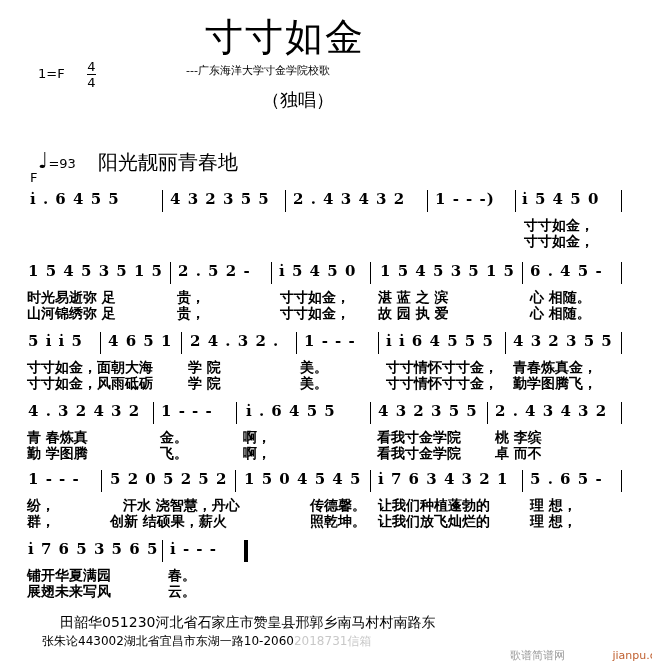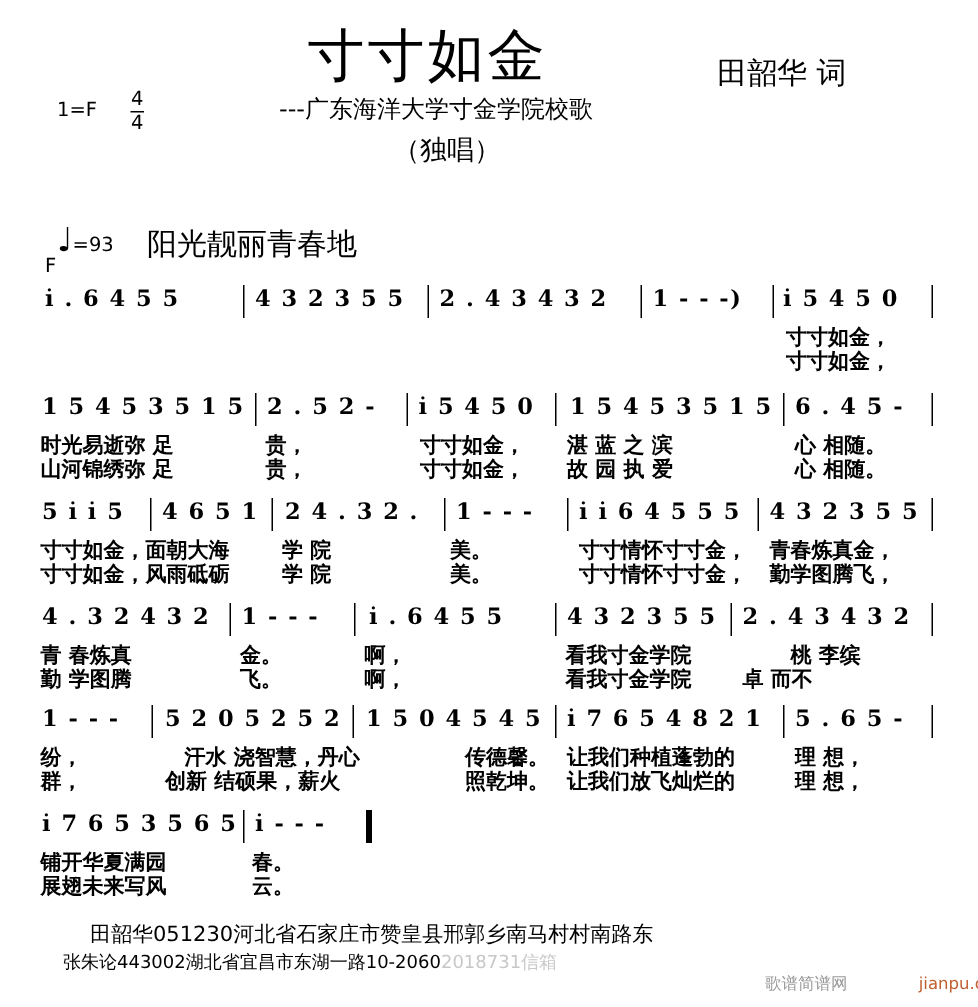--- a/index.html
+++ b/index.html
@@ -1,19 +1,19 @@
 <!DOCTYPE html>
 <html><head>
 <meta charset="utf-8">
 <style>
   html, body { margin:0; padding:0; background:#ffffff; }
   body { width:652px; height:671px; position:relative; overflow:hidden; font-family:"DejaVu Sans", sans-serif; color:#000; }
   .abs { position:absolute; white-space:nowrap; }
   .title { left:205px; top:12px; font-family:"DejaVu Serif", serif; font-size:38px; letter-spacing:2px; }
-  .subtitle { left:186px; top:63px; font-size:16px; }
+  .subtitle { left:186px; top:63px; font-size:11px; }
   .solo { left:262px; top:88px; font-size:18px; }
   .credits { left:478px; top:34px; font-size:20px; line-height:29px; }
   .key { left:38px; top:66px; font-size:13px; }
   .timesig { left:87px; top:60px; font-size:13px; line-height:13px; text-align:center; }
   .timesig .bar { border-top:1px solid #000; width:9px; margin:1px auto; }
   .tempo { left:38px; top:148px; font-size:13px; }
   .tempo .note-glyph { font-size:22px; }
   .expr { left:98px; top:149px; font-size:20px; }
   .keyF { left:30px; top:170px; font-size:13px; }
   .row { position:absolute; left:0; width:652px; }
@@ -27,21 +27,20 @@
   .watermark { left:510px; top:648px; font-size:11px; color:#9a9a9a; }
   .watermark .wm-url { color:#c06030;margin-left:44px; }
 </style>
 </head>
 <body>
 
 <div class="abs title">寸寸如金</div>
 <div class="abs subtitle">---广东海洋大学寸金学院校歌</div>
 <div class="abs solo">（独唱）</div>
 <div class="abs credits">
-  <div>田韶华  词</div>
 </div>
 <div class="abs key">1=F</div>
 <div class="abs timesig">
   <div>4</div>
   <div class="bar"></div>
   <div>4</div>
 </div>
 <div class="abs tempo">
   <span class="note-glyph">♩</span><span>=93</span>
 </div>
@@ -123,32 +122,32 @@
   <div class="notes" style="left:495px;">2 .  4 3 4 3 2</div>
   <div class="barline" style="left:621px;"></div>
   <div class="lyr" style="left:27px; top:27px;">青  春炼真</div>
   <div class="lyr" style="left:27px; top:43px;">勤  学图腾</div>
   <div class="lyr" style="left:160px; top:27px;">金。</div>
   <div class="lyr" style="left:160px; top:43px;">飞。</div>
   <div class="lyr" style="left:243px; top:27px;">啊，</div>
   <div class="lyr" style="left:243px; top:43px;">啊，</div>
   <div class="lyr" style="left:377px; top:27px;">看我寸金学院</div>
   <div class="lyr" style="left:377px; top:43px;">看我寸金学院</div>
-  <div class="lyr" style="left:495px; top:27px;margin-left:32px;">桃  李缤</div>
+  <div class="lyr" style="left:495px; top:27px;">桃  李缤</div>
   <div class="lyr" style="left:495px; top:43px;">卓  而不</div>
 </div>
 
 <div class="row" style="top:470px;">
   <div class="notes" style="left:28px;">1 - - -</div>
   <div class="barline" style="left:101px;"></div>
   <div class="notes" style="left:110px;">5 2 0 5 2 5 2</div>
   <div class="barline" style="left:235px;"></div>
   <div class="notes" style="left:244px;">1 5 0 4 5 4 5</div>
   <div class="barline" style="left:370px;"></div>
-  <div class="notes" style="left:378px;">i̇ 7 6 5 4 8 2 1</div>
+  <div class="notes" style="left:378px;">i̇ 7 6 3 4 3 2 1</div>
   <div class="barline" style="left:522px;"></div>
   <div class="notes" style="left:530px;">5 .  6 5 -</div>
   <div class="barline" style="left:621px;"></div>
   <div class="lyr" style="left:27px; top:27px;">纷，</div>
   <div class="lyr" style="left:27px; top:43px;">群，</div>
   <div class="lyr" style="left:110px; top:27px;margin-left:13px;">汗水    浇智慧，丹心</div>
   <div class="lyr" style="left:110px; top:43px;">创新    结硕果，薪火</div>
   <div class="lyr" style="left:310px; top:27px;">传德馨。</div>
   <div class="lyr" style="left:310px; top:43px;">照乾坤。</div>
   <div class="lyr" style="left:378px; top:27px;">让我们种植蓬勃的</div>

